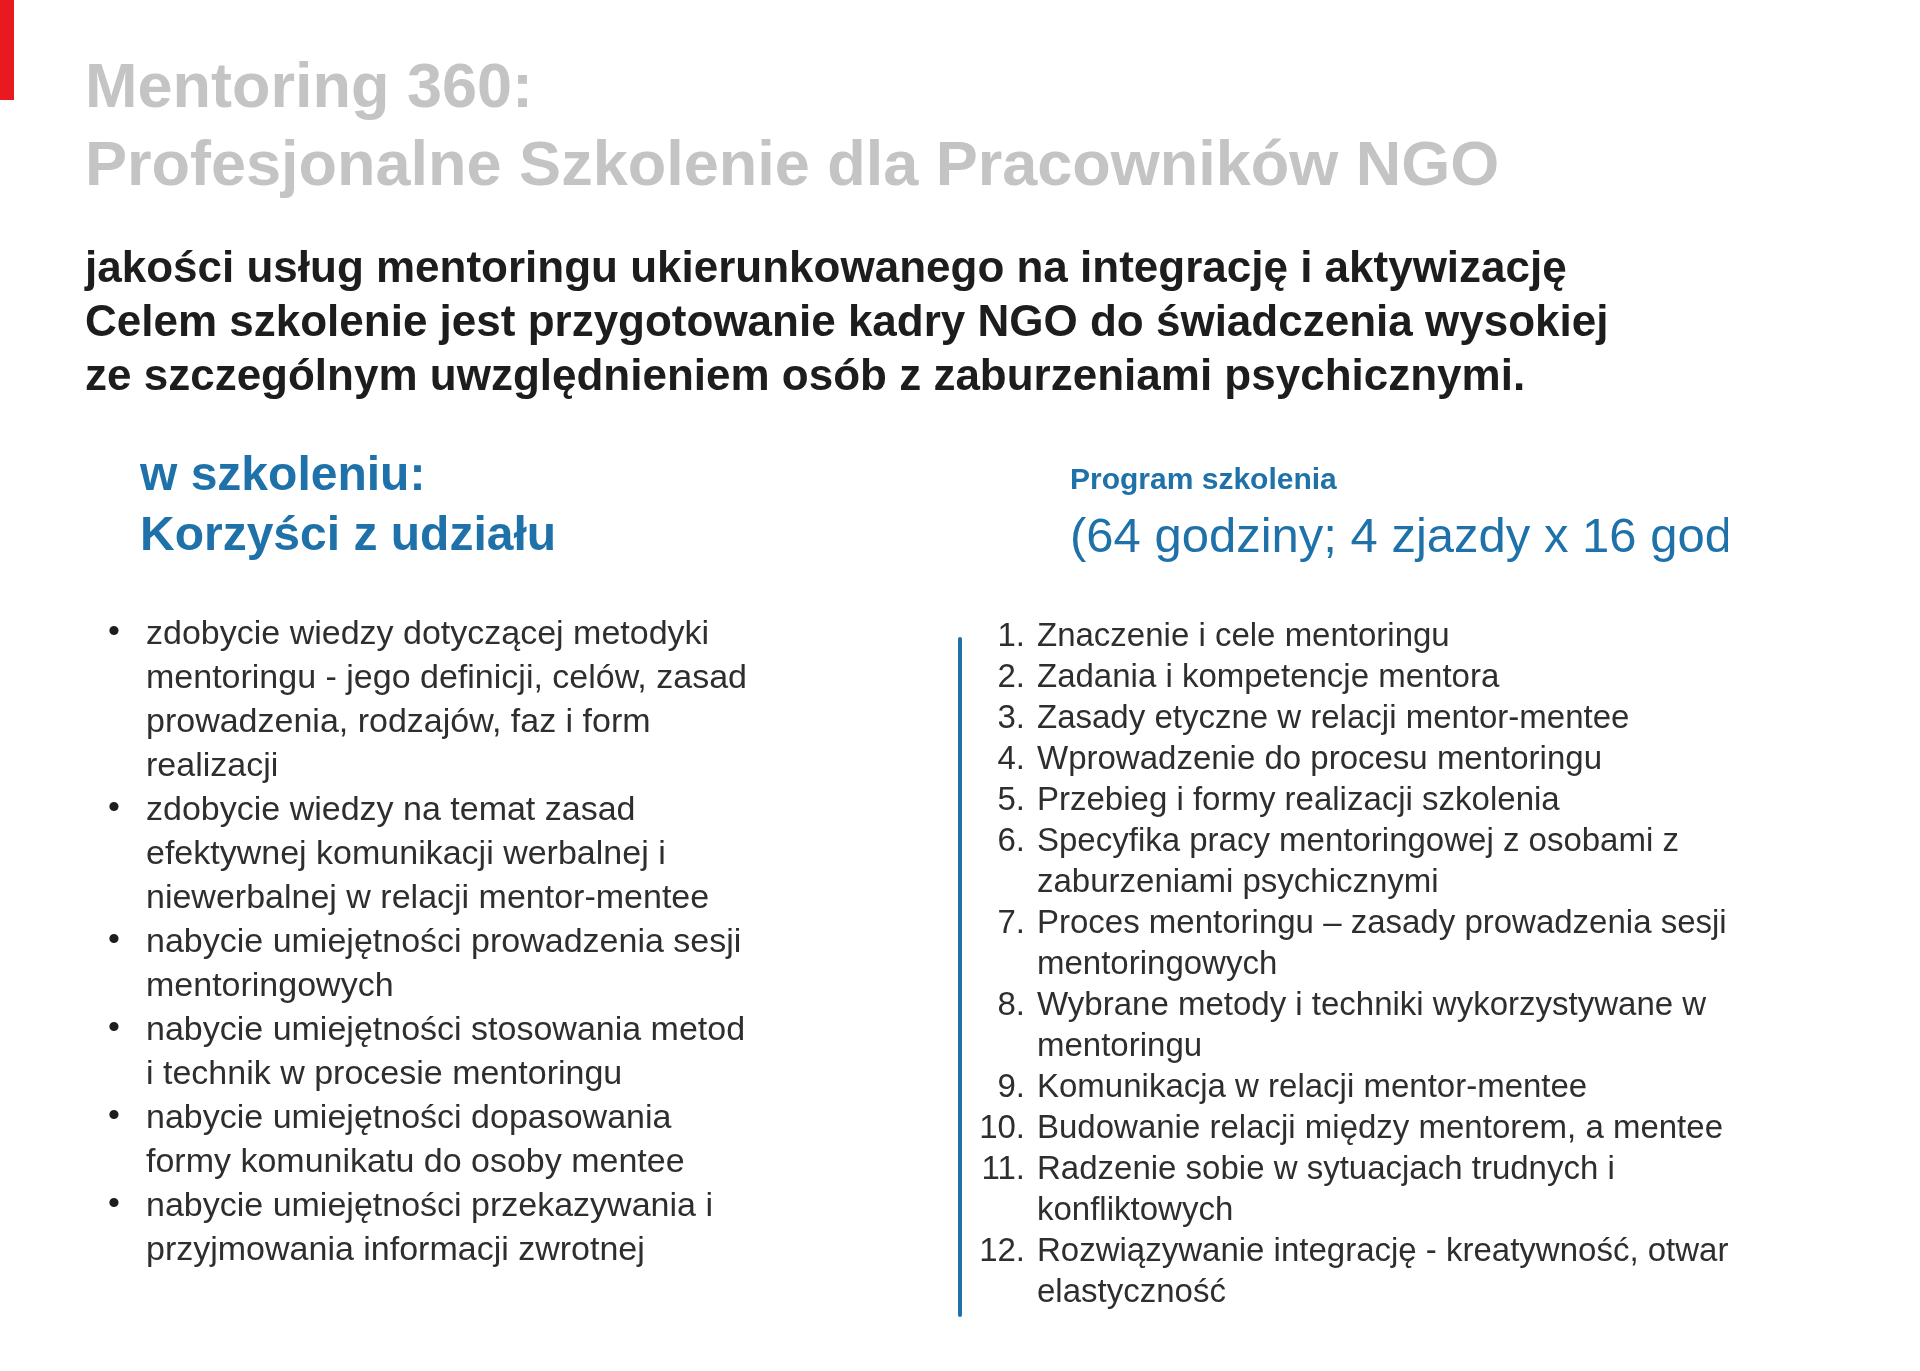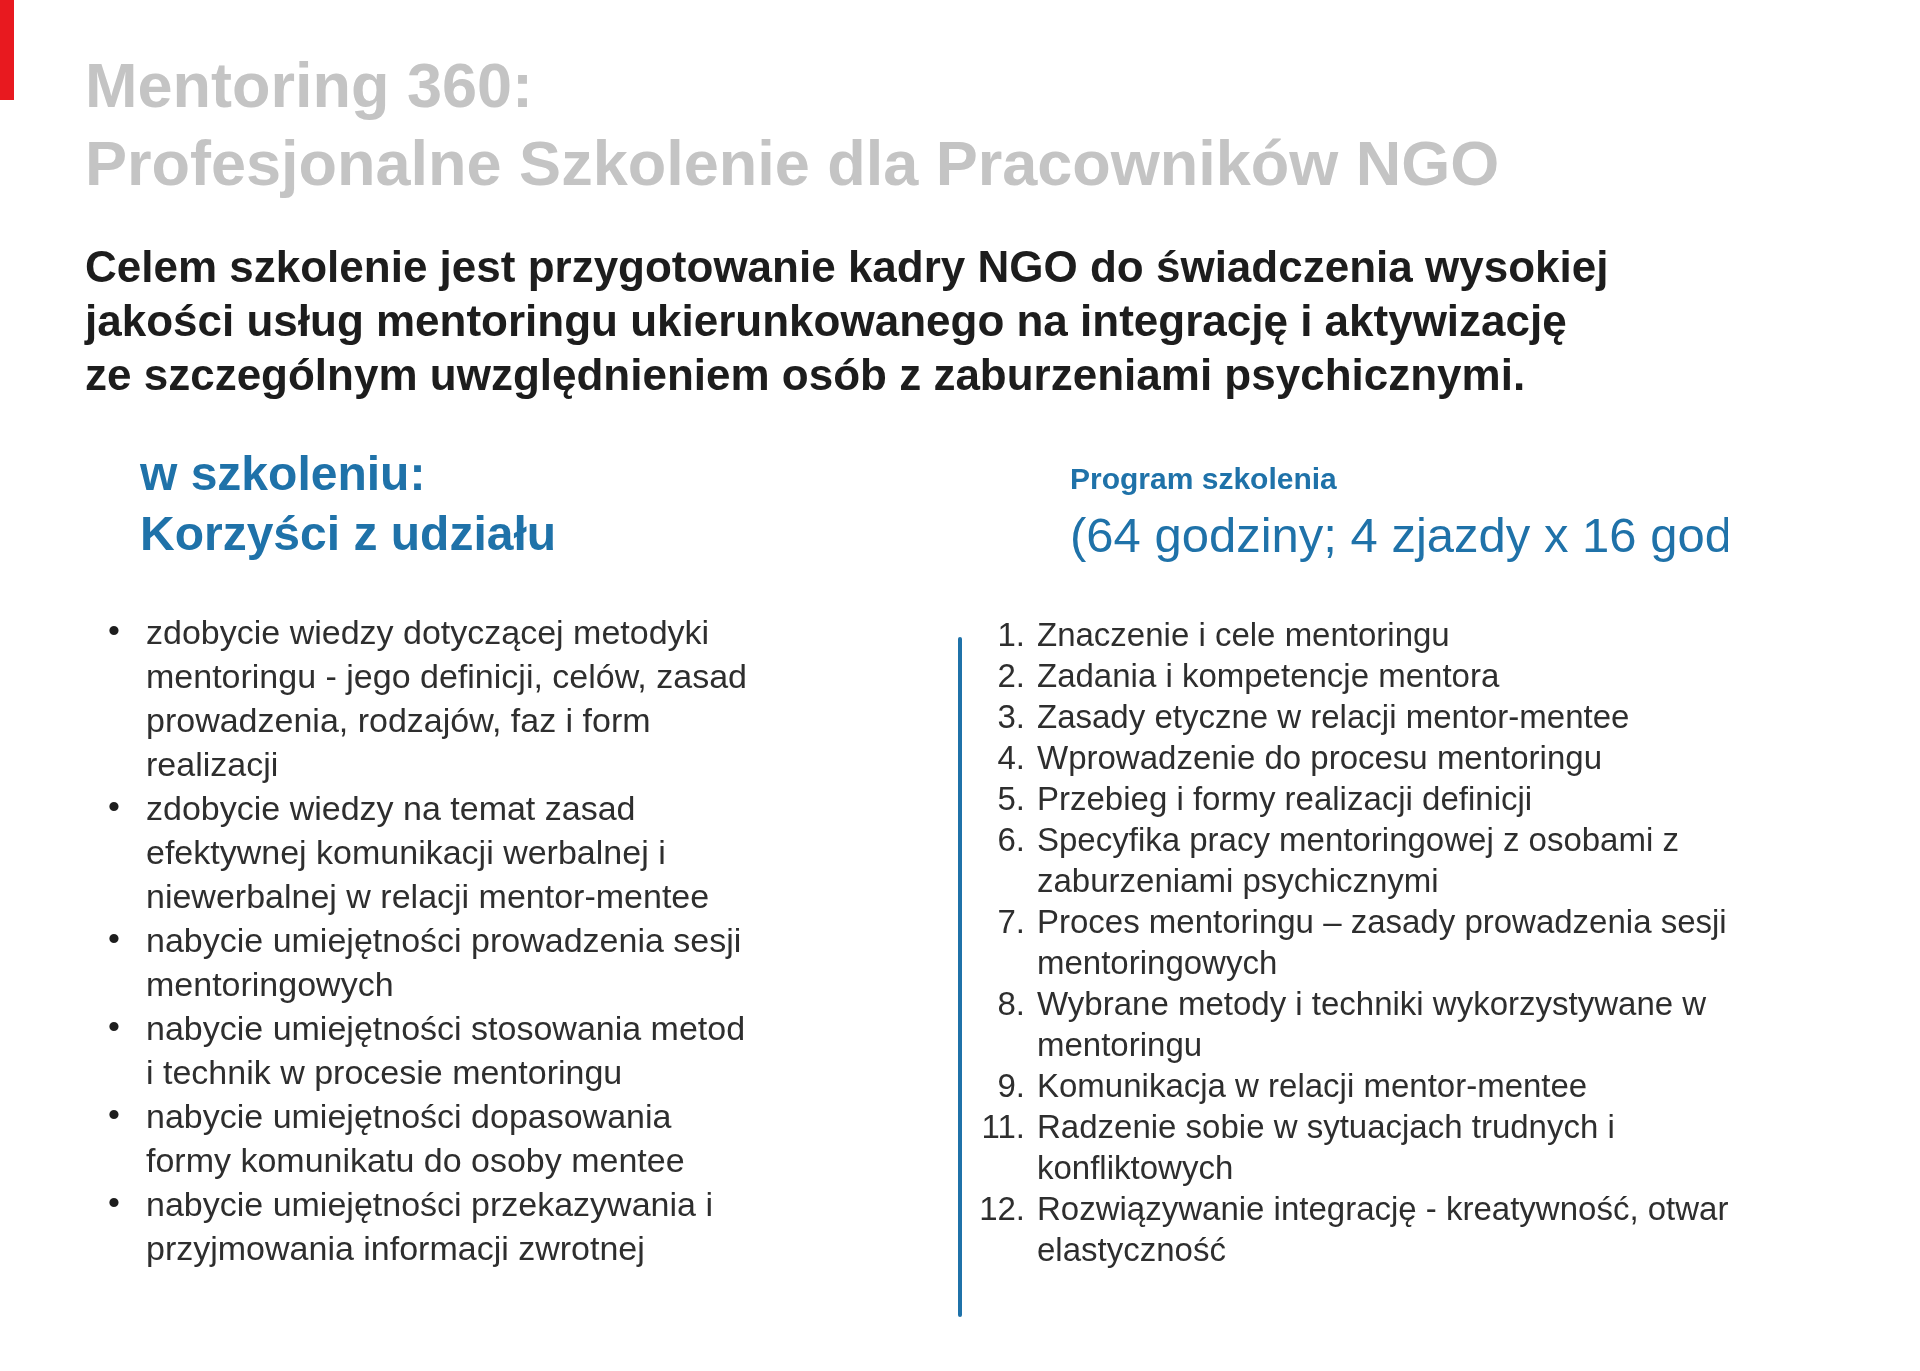--- a/index.html
+++ b/index.html
@@ -107,22 +107,22 @@
 <div class="page">
 
   <div class="red-bar"></div>
 
   <h1 class="title">
     <span>Mentoring 360:</span>
     <span>Profesjonalne Szkolenie dla Pracowników NGO</span>
   </h1>
 
   <p class="intro">
+    <span>jakości usług mentoringu ukierunkowanego na integrację i aktywizację</span>
     <span>Celem szkolenie jest przygotowanie kadry NGO do świadczenia wysokiej</span>
-    <span>jakości usług mentoringu ukierunkowanego na integrację i aktywizację</span>
     <span>ze szczególnym uwzględnieniem osób z zaburzeniami psychicznymi.</span>
   </p>
 
   <h2 class="benefits-heading">
     <span>w szkoleniu:</span>
     <span>Korzyści z udziału</span>
   </h2>
 
   <ul class="benefits-list">
     <li>
@@ -170,39 +170,43 @@
     <li>
       <span class="num">3.</span>
       <span>Zasady etyczne w relacji mentor-mentee</span>
     </li>
     <li>
       <span class="num">4.</span>
       <span>Wprowadzenie do procesu mentoringu</span>
     </li>
     <li>
       <span class="num">5.</span>
-      <span>Przebieg i formy realizacji definicji</span>
+      <span>Przebieg i formy realizacji szkolenia</span>
     </li>
     <li>
       <span class="num">6.</span>
       <span>Specyfika pracy mentoringowej z osobami z zaburzeniami psychicznymi</span>
     </li>
     <li>
       <span class="num">7.</span>
       <span>Proces mentoringu – zasady prowadzenia sesji mentoringowych</span>
     </li>
     <li>
       <span class="num">8.</span>
       <span>Wybrane metody i techniki wykorzystywane w mentoringu</span>
     </li>
     <li>
       <span class="num">9.</span>
       <span>Komunikacja w relacji mentor-mentee</span>
     </li>
     <li>
+      <span class="num">10.</span>
+      <span>Budowanie relacji między mentorem, a mentee</span>
+    </li>
+    <li>
       <span class="num">11.</span>
       <span>Radzenie sobie w sytuacjach trudnych i konfliktowych</span>
     </li>
     <li>
       <span class="num">12.</span>
       <span>Rozwiązywanie integrację - kreatywność, otwartość, elastyczność</span>
     </li>
   </ol>
 
 </div>

